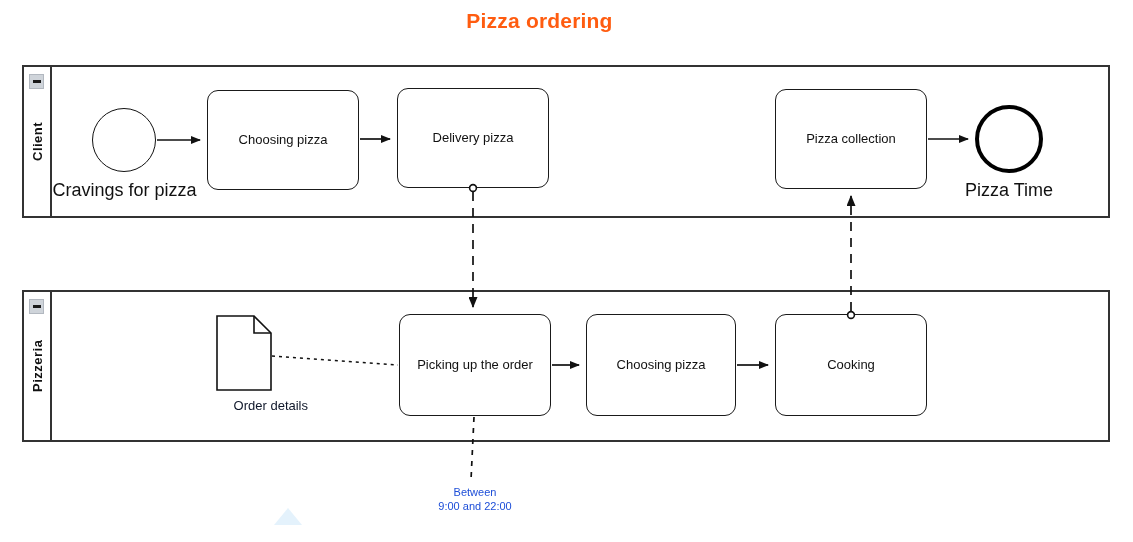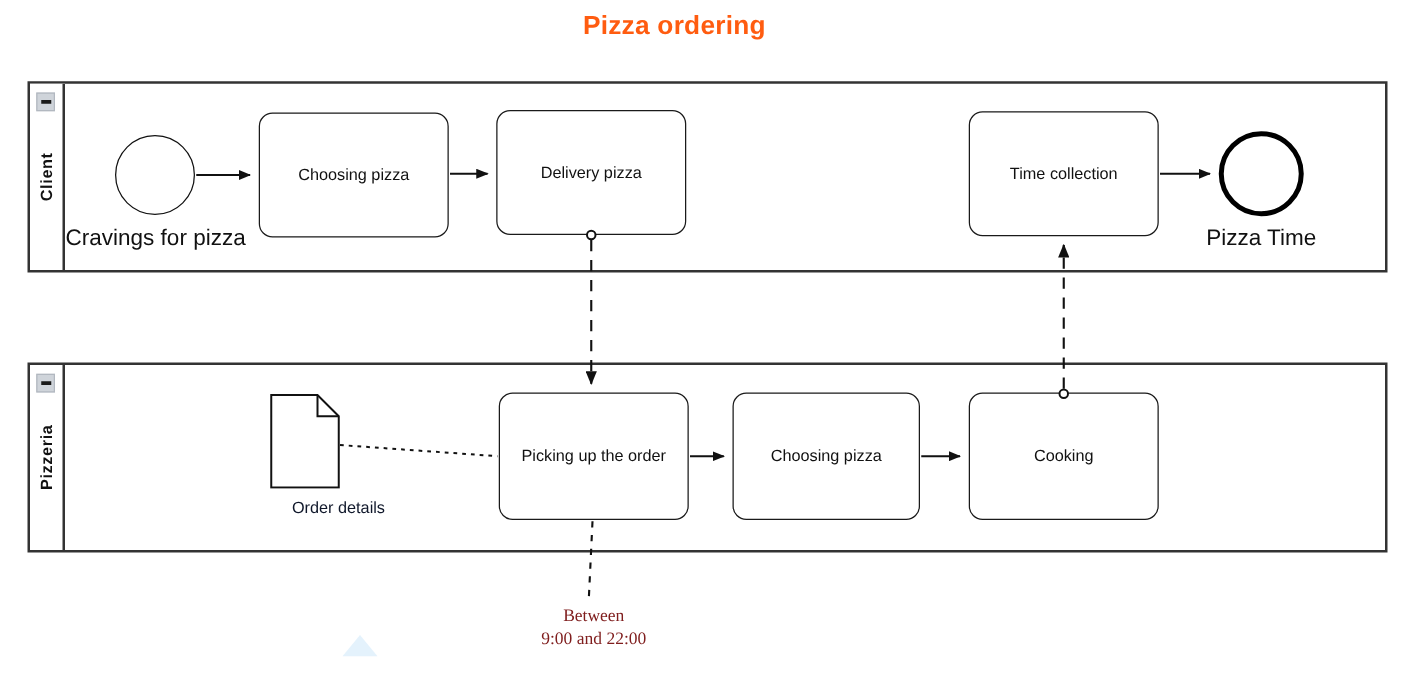--- a/index.html
+++ b/index.html
@@ -119,25 +119,24 @@
     position: absolute;
     text-align: right;
     font-size: 13px;
     color: #0f172a;
     white-space: nowrap;
   }
   
   .annotation {
     position: absolute;
     text-align: center;
-    font-size: 14px;
-    color: #7f1d1d;
+    font-size: 11px;
+    color: #1d4ed8;
     line-height: 1.3;
     white-space: nowrap;
-    font-family: Liberation Serif, serif;
   }
   svg.overlay {
     position: absolute;
     left: 0; top: 0;
     width: 1133px;
     height: 542px;
     pointer-events: none;
   }
   .watermark {
     position: absolute;
@@ -175,21 +174,21 @@
     </div>
   </div>
 
   <div class="event start" style="left:92px; top:108px; width:64px; height:64px;"></div>
   <div class="event-label" style="left:47px; top:180px; width:155px;">Cravings for pizza</div>
 
   <div class="task" style="left:207px; top:90px; width:152px; height:100px;">Choosing pizza</div>
 
   <div class="task" style="left:397px; top:88px; width:152px; height:100px;">Delivery pizza</div>
 
-  <div class="task" style="left:775px; top:89px; width:152px; height:100px;">Time collection</div>
+  <div class="task" style="left:775px; top:89px; width:152px; height:100px;">Pizza collection</div>
 
   <div class="event end" style="left:975px; top:105px; width:68px; height:68px;"></div>
   <div class="event-label" style="left:947px; top:180px; width:124px;">Pizza Time</div>
 
   <div class="data-object" style="left:216px; top:315px; width:56px; height:76px;">
     <svg width="56" height="76" viewBox="0 0 56 76">
       <path d="M1,1 L38,1 L55,18 L55,75 L1,75 Z" fill="#ffffff" stroke="#111111" stroke-width="1.6" stroke-linejoin="miter"></path>
       <path d="M38,1 L38,18 L55,18" fill="none" stroke="#111111" stroke-width="1.6"></path>
     </svg>
   </div>

